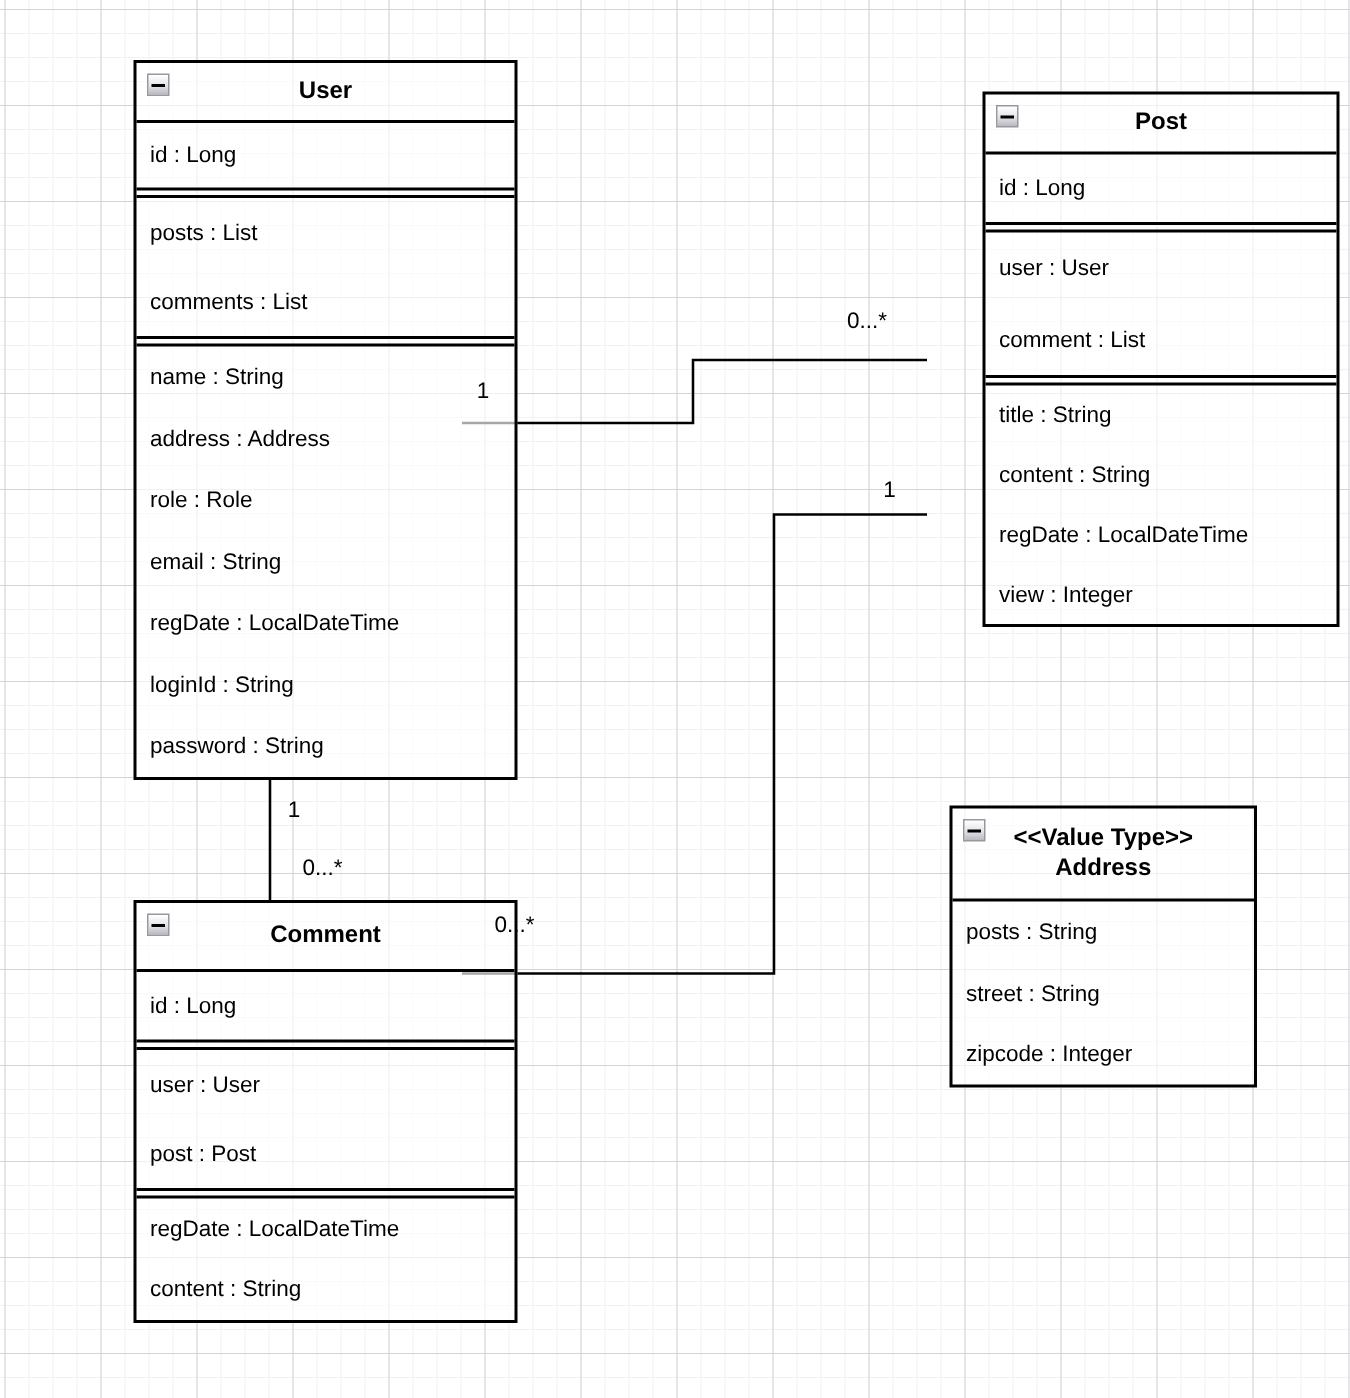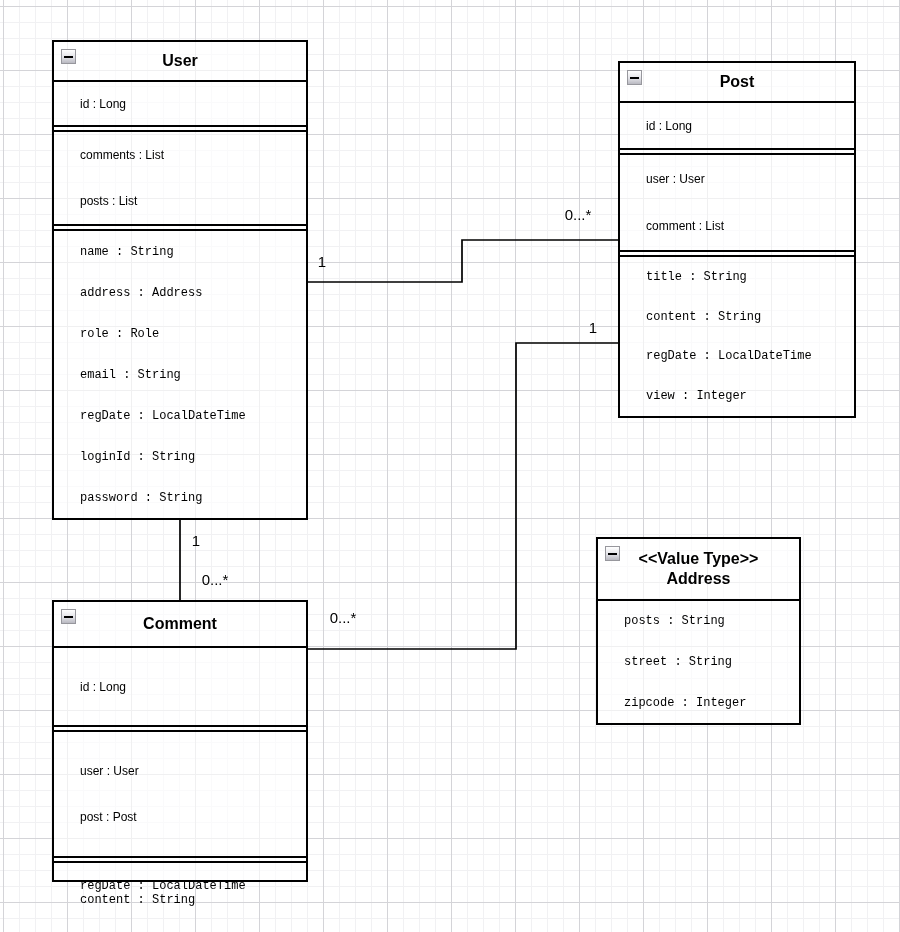--- a/index.html
+++ b/index.html
@@ -33,20 +33,21 @@
     pointer-events: stroke;
   }
 
   .uml-class {
     position: absolute;
     display: flex;
     flex-direction: column;
     border: 2px solid #000000;
     background: rgba(255,255,255,0.65);
     color: #000000;
+    margin-left: 37px;
   }
   .title-bar {
     position: relative;
     flex: 0 0 auto;
     display: flex;
     flex-direction: column;
     align-items: center;
     justify-content: center;
     border-bottom: 2px solid #000000;
     font-weight: bold;
@@ -70,33 +71,33 @@
     content: "";
     width: 9px;
     height: 2px;
     background: #000000;
   }
   .section {
     flex: 0 0 auto;
     display: flex;
     flex-direction: column;
   }
-  .section.grow { flex: 1 1 auto; font-family: Liberation Mono, monospace; }
+  .section.grow { flex: 1 1 auto; }
   .sep {
     flex: 0 0 auto;
     height: 7px;
     border-top: 2px solid #000000;
     border-bottom: 2px solid #000000;
   }
   .row {
     flex: 1 1 auto;
     display: flex;
     align-items: center;
-    padding-left: 26px;
-    font-size: 12px;
+    padding-left: 9px;
+    font-size: 15px;
     white-space: nowrap;
   }
   .mult {
     position: absolute;
     transform: translate(-50%, -50%);
     font-size: 15px;
     color: #000000;
     white-space: nowrap;
   }
 </style>
@@ -114,22 +115,22 @@
   <div class="uml-class" style="left:52px; top:40px; width:256px; height:480px;">
     <div class="title-bar" style="height:40px">
       <span class="collapse-icon"></span>
       <span>User</span>
     </div>
     <div class="section" style="height:43px">
       <div class="row">id : Long</div>
     </div>
     <div class="sep"></div>
     <div class="section" style="height:92px">
+      <div class="row">posts : List</div>
       <div class="row">comments : List</div>
-      <div class="row">posts : List</div>
     </div>
     <div class="sep"></div>
     <div class="section grow">
       <div class="row">name : String</div>
       <div class="row">address : Address</div>
       <div class="row">role : Role</div>
       <div class="row">email : String</div>
       <div class="row">regDate : LocalDateTime</div>
       <div class="row">loginId : String</div>
       <div class="row">password : String</div>
@@ -151,21 +152,21 @@
     </div>
     <div class="sep"></div>
     <div class="section grow">
       <div class="row">title : String</div>
       <div class="row">content : String</div>
       <div class="row">regDate : LocalDateTime</div>
       <div class="row">view : Integer</div>
     </div>
   </div>
 
-  <div class="uml-class" style="left:52px; top:600px; width:256px; height:282px;gap:16px;">
+  <div class="uml-class" style="left:52px; top:600px; width:256px; height:282px;">
     <div class="title-bar" style="height:46px">
       <span class="collapse-icon"></span>
       <span>Comment</span>
     </div>
     <div class="section" style="height:45px">
       <div class="row">id : Long</div>
     </div>
     <div class="sep"></div>
     <div class="section" style="height:92px">
       <div class="row">user : User</div>

